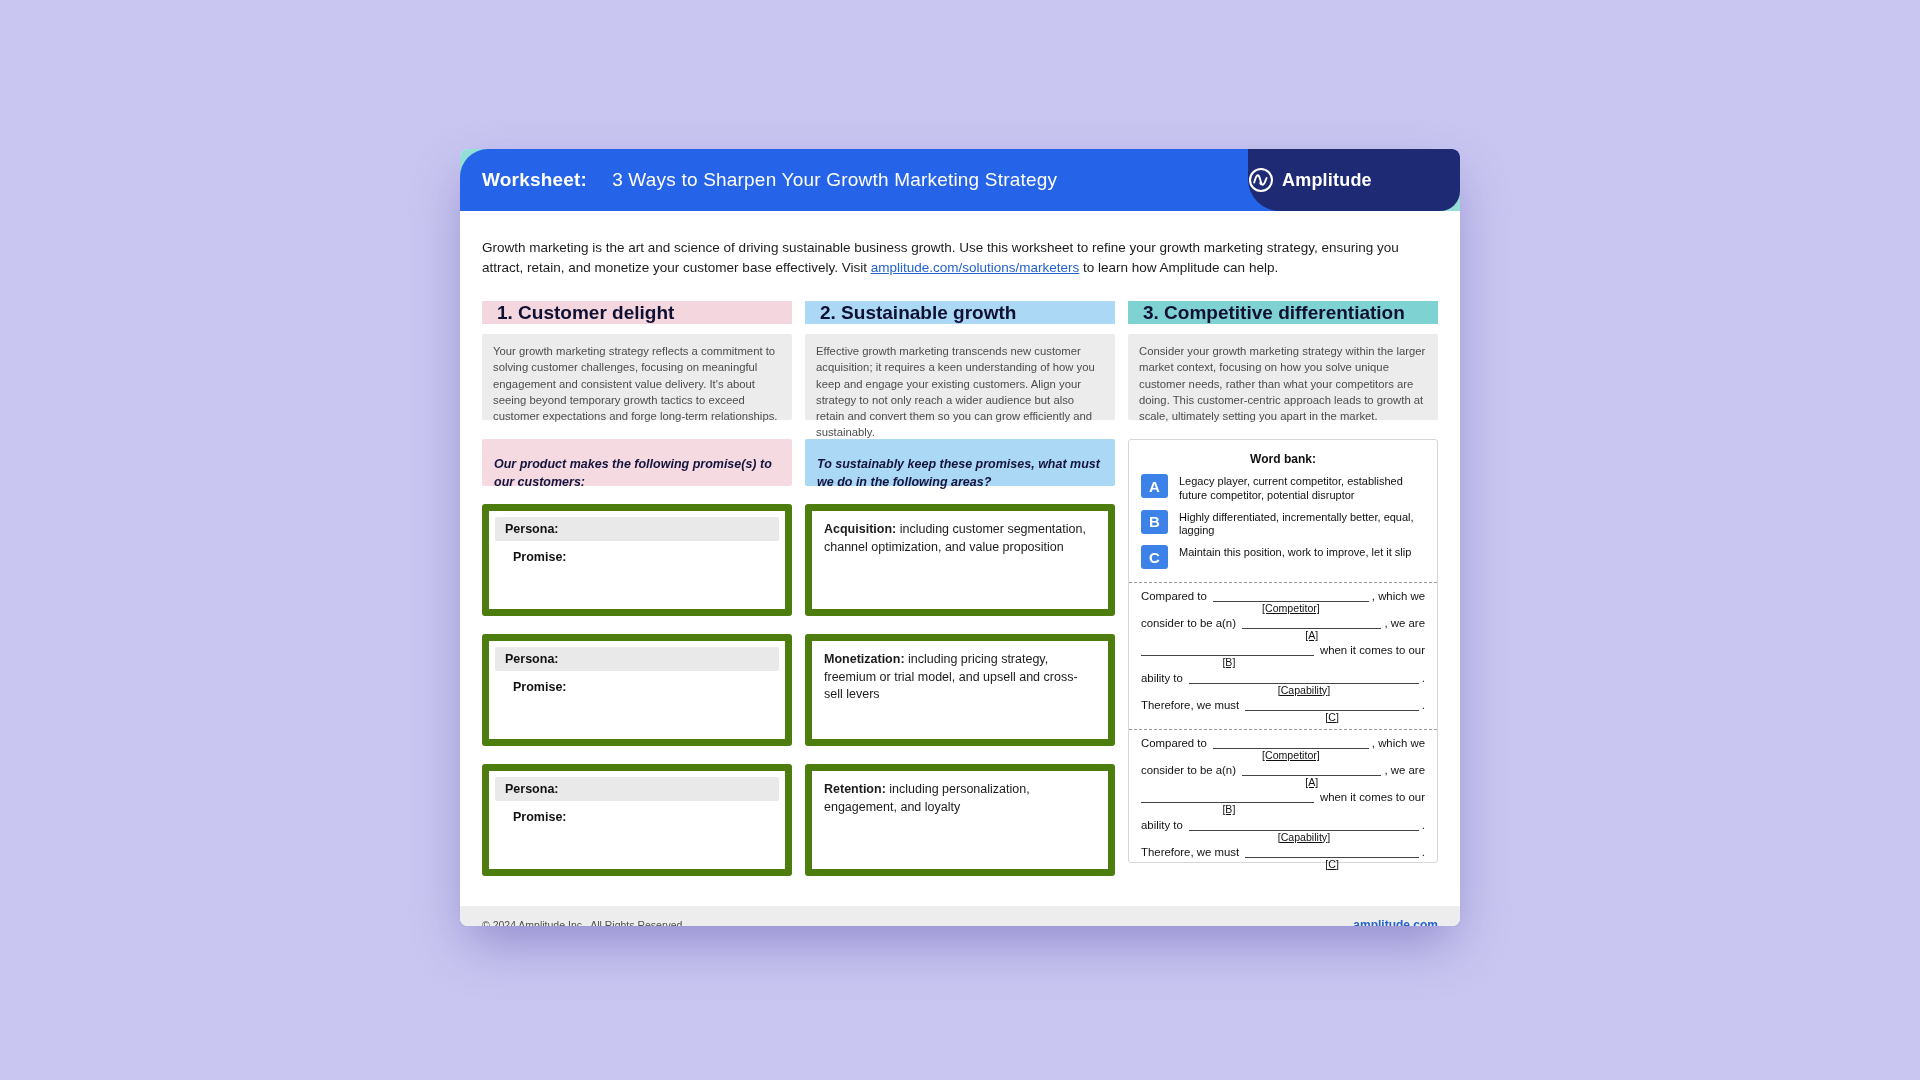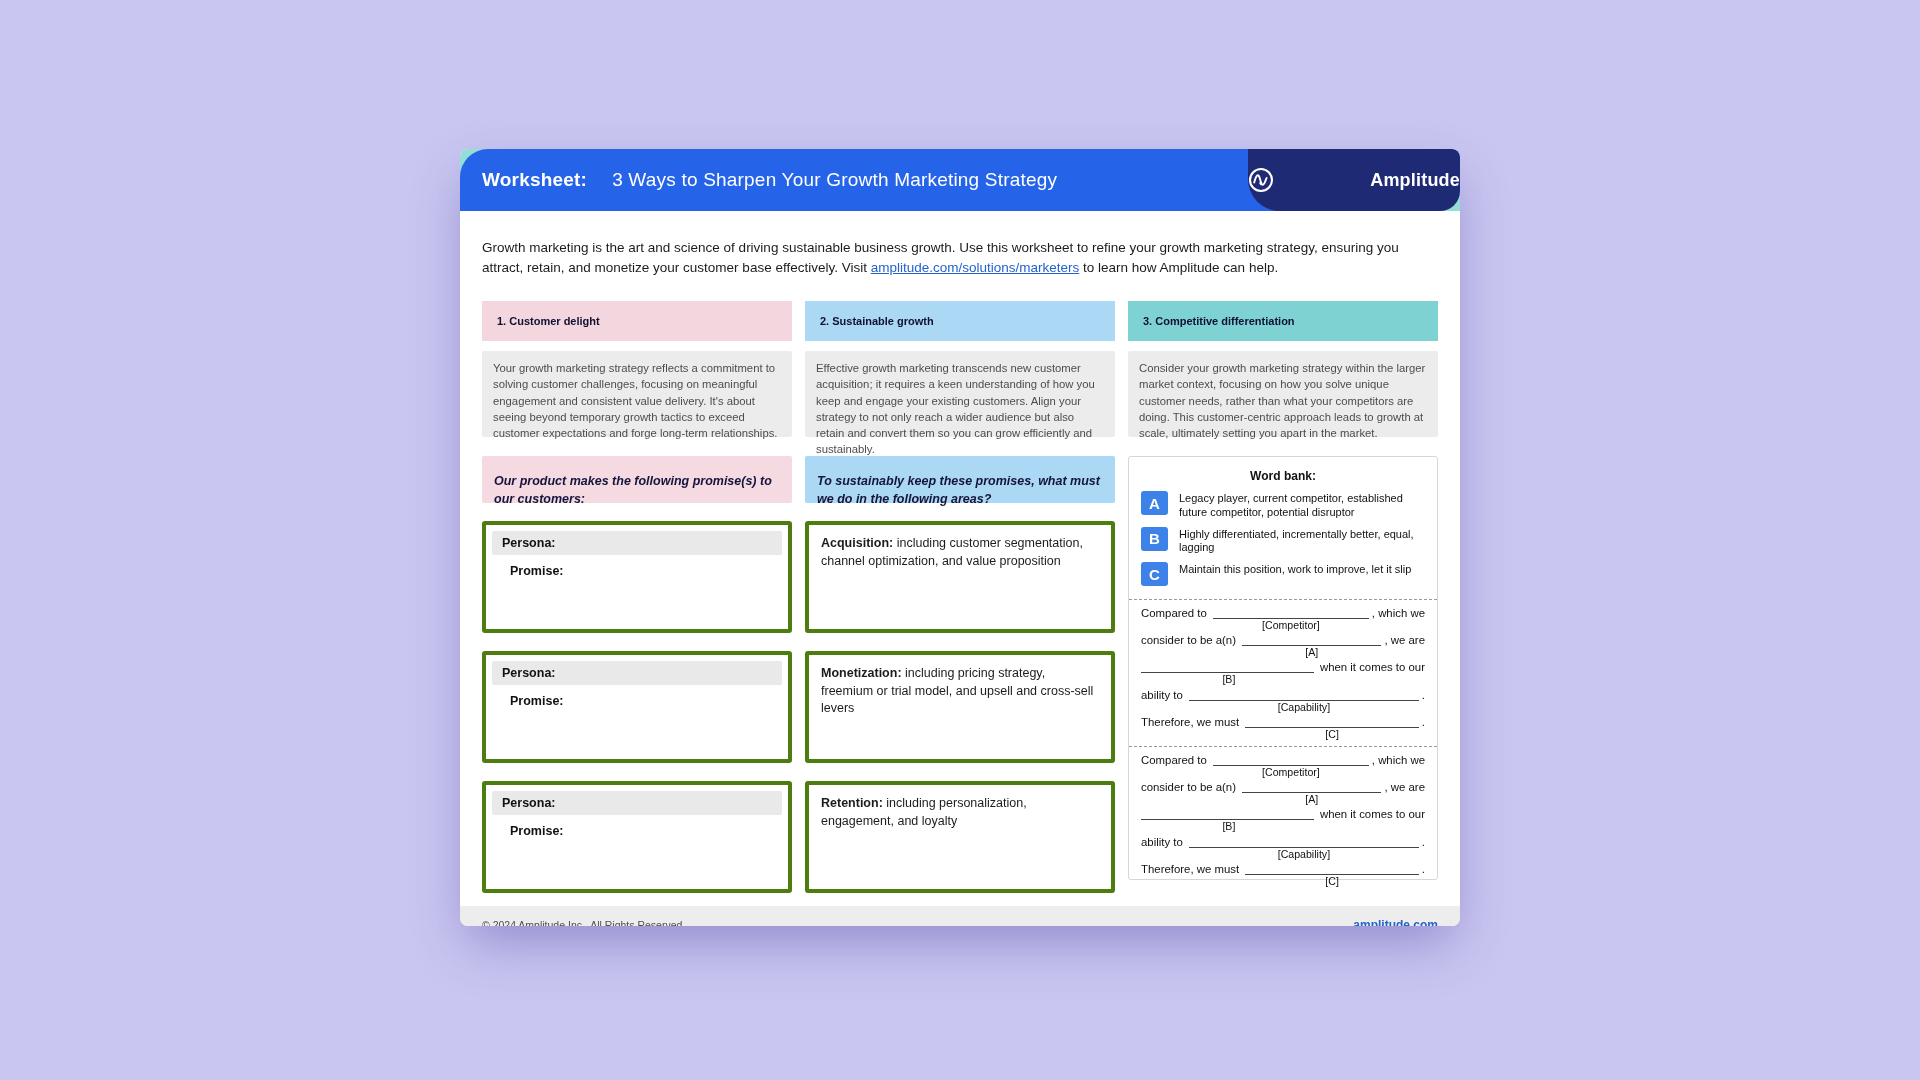--- a/index.html
+++ b/index.html
@@ -22,51 +22,51 @@
     position:absolute; inset:0; z-index:1;
     border-radius:28px 8px 0 0;
     display:flex; align-items:center; padding-left:22px;
   }
   .title { color:#fff; font-size:19px; letter-spacing:.2px; display:flex; gap:25px; }
   .title b { font-weight:bold; }
   .logo-box {
     position:absolute; right:0; top:0; z-index:3;
     width:212px; height:62px;
     border-radius:0 8px 20px 32px;
-    display:flex; align-items:center; justify-content:space-between; gap:8px;
+    display:flex; align-items:center; justify-content:flex-start; gap:8px;
   }
   .logo-text { color:#fff; font-size:18px; font-weight:bold; letter-spacing:.2px; }
 
   
   .intro {
     margin:27px 22px 0; font-size:13.5px; line-height:1.45; color:#1c1c1c; max-width:960px;
   }
   .intro a { color:#2462cc; text-decoration:underline; cursor:pointer; }
 
   
   .grid { margin:24px 22px 0; display:grid; grid-template-columns:1fr 1fr 1fr; gap:13px; height:571px; }
   .col { display:flex; flex-direction:column; }
 
   .col-header {
-    height:40px; display:flex; align-items:center; padding-left:15px;
-    font-weight:bold; font-size:11px; color:#101032;
+    height:23px; display:flex; align-items:center; padding-left:15px;
+    font-weight:bold; font-size:19px; color:#101032;
   }
   .col-desc {
     margin-top:10px; height:86px; background:#ececec; border-radius:2px;
     padding:9px 11px; font-size:11.3px; line-height:1.44; color:#4d4d4d;
   }
   .prompt {
     margin-top:19px; height:47px; border-radius:2px;
     padding:17px 12px; font-size:12.5px; font-weight:bold; font-style:italic;
     color:#14143c; line-height:1.4;
   }
 
   .fillbox {
     margin-top:18px; height:112px; background:#fff;
-    border:4px solid #4d7c0f; border-radius:3px;
+    border:7px solid #4d7c0f; border-radius:3px;
   }
   .pbox { padding:6px 6px; }
   .pstrip { background:#e9e9e9; border-radius:2px; padding:5px 10px; font-weight:bold; font-size:12.5px; color:#111; }
   .plabel { margin:9px 0 0 10px; font-weight:bold; font-size:12.5px; color:#111;padding-left:8px; }
   .abox { padding:10px 12px; font-size:12.5px; line-height:1.4; color:#1c1c1c; }
   .abox b { font-weight:bold; }
 
   
   .c3box {
     margin-top:19px; height:424px; background:#fff;
@@ -80,21 +80,21 @@
     color:#fff; font-weight:bold; font-size:15px;
     display:flex; align-items:center; justify-content:center;
   }
   .wb-text { font-size:11px; line-height:1.25; color:#111; padding-top:1px; }
   .dash { border-top:1px dashed #9a9a9a; margin:6px -12px; }
 
   .stmt { flex:1; display:flex; flex-direction:column; justify-content:center; gap:2px; font-size:11.4px; color:#111; }
   .fl { display:grid; grid-template-columns:auto 1fr auto; align-items:end; }
   .fl .pre, .fl .suf { white-space:pre; }
   .fl .blank { border-bottom:1px solid #444; margin:0 3px; height:13px; }
-  .fl .lab { grid-row:2; grid-column:2; text-align:center; font-size:10.6px; line-height:1.15; }
+  .fl .lab { grid-row:2; grid-column:2; text-align:center; font-size:10.6px; line-height:1.15;text-decoration:underline; }
   .fl.first-blank { grid-template-columns:1.15fr auto; }
   .fl.first-blank .blank { grid-column:1; margin-left:0; }
   .fl.first-blank .lab { grid-column:1; }
 
   
   .footer {
     margin-top:34px; height:38px; background:#ededed;
     display:flex; align-items:center; justify-content:space-between;
     padding:12px 22px;
   }

